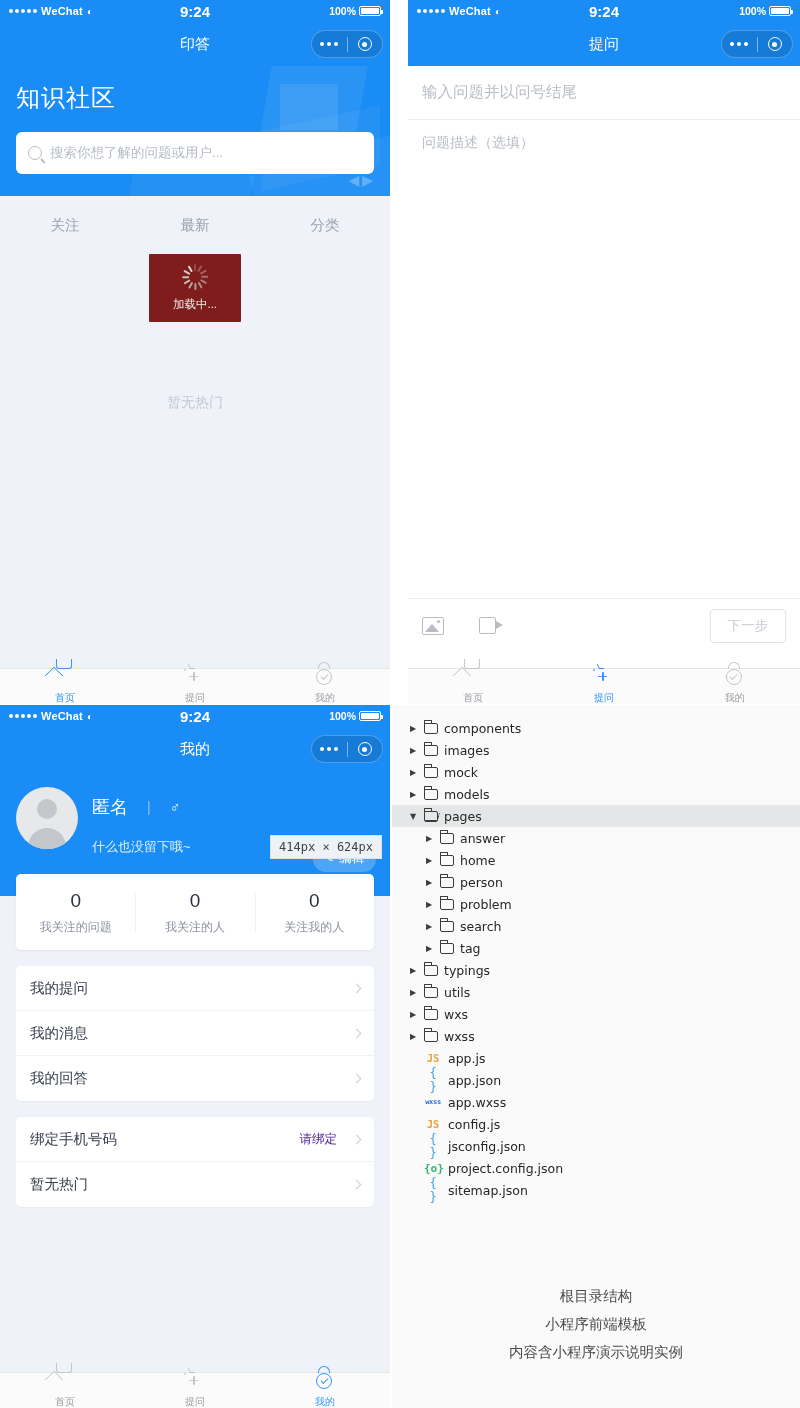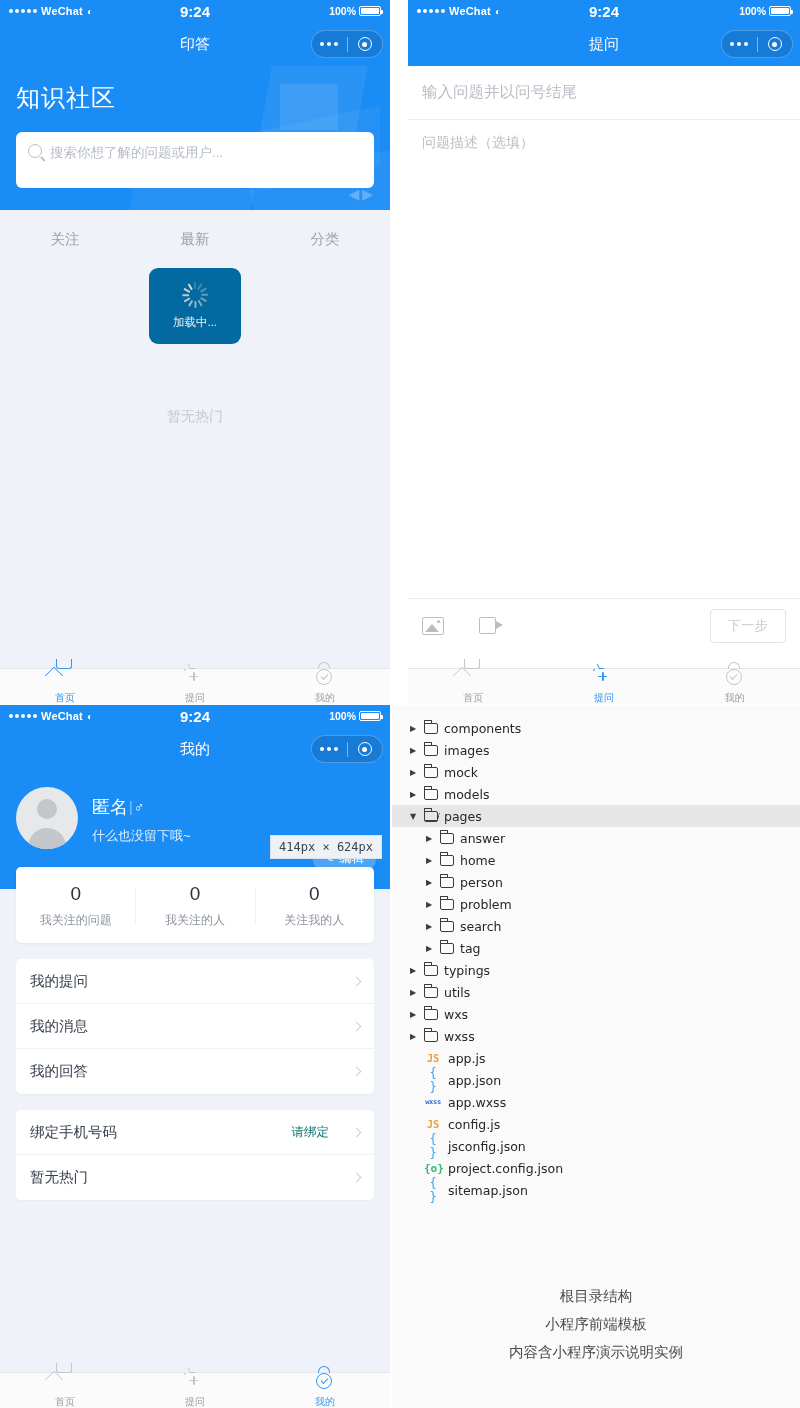--- a/index.html
+++ b/index.html
@@ -127,22 +127,22 @@
     color: rgba(255,255,255,.28); font-size: 14px; letter-spacing: 3px;
   }
   .hero-title {
     position: relative;
     color: #ffffff; font-size: 24px; font-weight: 400;
     padding-top: 16px; padding-bottom: 18px;
     letter-spacing: 1px;
   }
   .searchbox {
     position: relative;
-    height: 56px; background: #fff; border-radius: 6px;
-    display: flex; align-items: flex-start; padding: 12px 12px; gap: 8px;
+    height: 42px; background: #fff; border-radius: 6px;
+    display: flex; align-items: center; padding: 12px 12px; gap: 8px;
   }
   .search-icon {
     width: 14px; height: 14px; flex: none;
     border: 1.6px solid #b9bec6; border-radius: 50%;
     position: relative;
   }
   .search-icon::after {
     content:""; position:absolute; right:-5px; bottom:-3px;
     width: 6px; height: 1.6px; background:#b9bec6; transform: rotate(45deg);
     border-radius: 1px;
@@ -162,22 +162,22 @@
   .tabstrip .tab.active::after {
     content:""; position:absolute; bottom: 12px; left: 50%; transform: translateX(-50%);
     width: 20px; height: 2.5px; background: #2f8ff0; border-radius: 2px;
   }
 
   
   .feedarea { position: relative; height: 400px; }
   .toast {
     position: absolute; left: 50%; transform: translateX(-50%);
     top: 0px;
-    width: 92px; height: 76px; border-radius: 9px;
-    background: #0369a1;
+    width: 92px; height: 68px; border-radius: 1px;
+    background: #7f1d1d;
     display: flex; flex-direction: column; align-items: center; justify-content: center;
     gap: 7px;
   }
   .spinner { position: relative; width: 26px; height: 26px; }
   .spinner i {
     position: absolute; left: 50%; top: 0;
     width: 2.4px; height: 7px; margin-left: -1.2px;
     background: #d8d8d8; border-radius: 1.4px;
     transform-origin: 1.2px 13px;
   }
@@ -302,25 +302,25 @@
   }
   .avatar .head {
     position:absolute; left:50%; top:12px; transform: translateX(-50%);
     width: 20px; height: 20px; border-radius: 50%; background: #c3c7cb;
   }
   .avatar .bodyshape {
     position:absolute; left:50%; bottom:-3px; transform: translateX(-50%);
     width: 38px; height: 24px; border-radius: 19px 19px 0 0; background: #c3c7cb;
   }
   .prof-meta { padding-top: 8px; }
-  .prof-nameline { display: flex; align-items: center; gap: 1px; }
+  .prof-nameline { display: flex; align-items: center; gap: 19px; }
   .prof-name { color: #fff; font-size: 18px; font-weight: 500; }
   .prof-sep { color: rgba(255,255,255,.5); font-size: 14px; }
   .prof-gender { color: #ffffff; font-size: 14px; }
-  .prof-sign { color: rgba(255,255,255,.85); font-size: 13px; margin-top: 8px; }
+  .prof-sign { color: rgba(255,255,255,.85); font-size: 13px; margin-top: 19px; }
   .btn-edit {
     position: absolute; right: 14px; top: 74px;
     background: rgba(255,255,255,.22); border-radius: 13px;
     padding: 5px 12px; color: #fff; font-size: 12.5px;
     display: flex; align-items: center; gap: 5px;
   }
   .pencil-icon { font-size: 11px; }
   .sizetip {
     position: absolute; right: 8px; top: 64px;
     background: #eef1f5; color: #3c4450;
@@ -343,21 +343,21 @@
   .menu-group {
     margin: 16px 16px 0; background: #fff; border-radius: 5px; overflow: hidden;
     box-shadow: 0 1px 2px rgba(0,0,0,.04);
   }
   .menu-row {
     height: 45px; display: flex; align-items: center; padding: 0 14px;
     border-bottom: 1px solid #f0f2f5;
     font-size: 14.5px; color: #38404d;
   }
   .menu-row:last-child { border-bottom: none; }
-  .menu-extra { margin-left: auto; font-size: 12.5px; color: #0f766e; margin-right: 24px; }
+  .menu-extra { margin-left: auto; font-size: 12.5px; color: #4c1d95; margin-right: 16px; }
   .chev {
     margin-left: auto; width: 7px; height: 7px;
     border-top: 1.4px solid #c8ccd2; border-right: 1.4px solid #c8ccd2;
     transform: rotate(45deg);
   }
   .menu-extra + .chev { margin-left: 0; }
 
   
   .tree { padding: 12px 0 0 16px; }
   .tnode {

